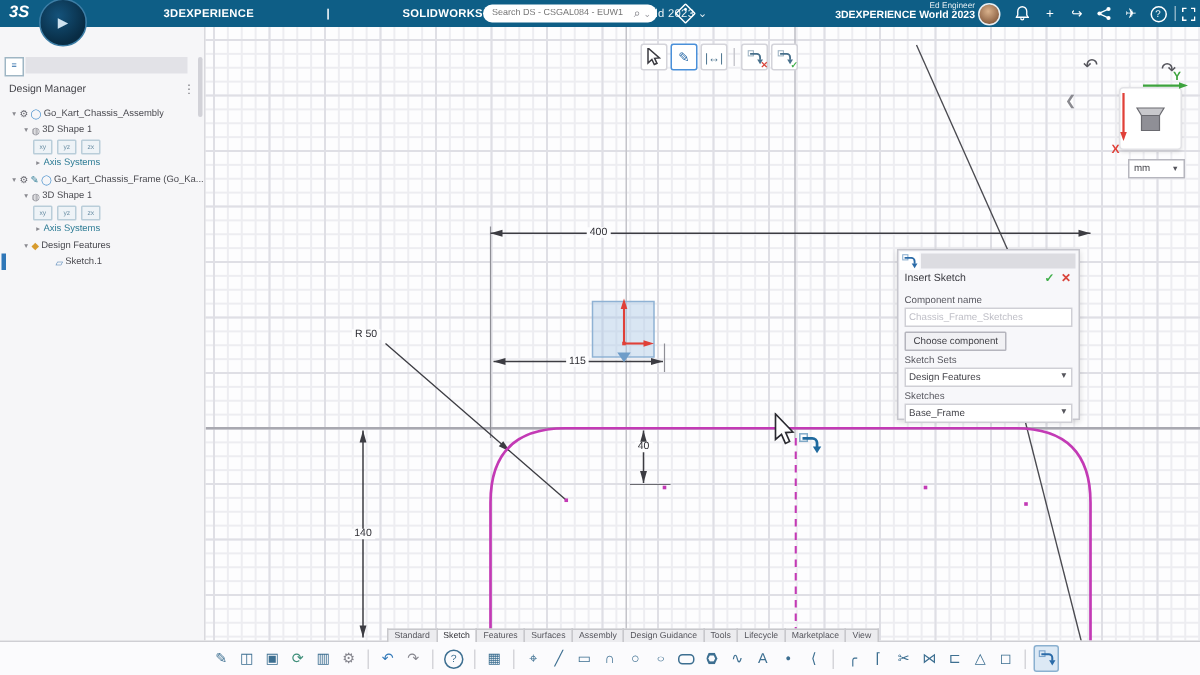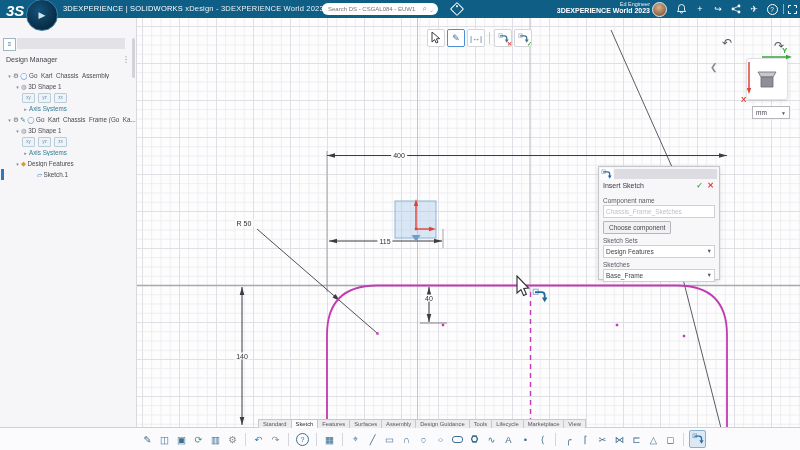--- a/index.html
+++ b/index.html
@@ -1,26 +1,26 @@
 <!DOCTYPE html>
 <html><head>
 <meta charset="utf-8">
 <style>
   html,body{margin:0;padding:0;}
   body{font-family:"Liberation Sans",sans-serif;}
   .stage{position:relative;width:800px;height:450px;overflow:hidden;background:#fff;}
 
   
   .topbar{position:absolute;left:0;top:0;width:800px;height:18px;background:#0e5e86;color:#fff;z-index:40;}
-  .logo3s{position:absolute;left:6px;top:2px;font-size:15px;font-style:italic;font-weight:bold;color:#fff;}
+  .logo3s{position:absolute;left:6px;top:2px;font-size:11px;font-style:italic;font-weight:bold;color:#fff;}
   .compass{position:absolute;left:26px;top:-1px;width:30px;height:30px;border-radius:50%;
     background:radial-gradient(circle at 40% 35%, #14527a, #082c44 70%);border:1px solid #3d7ea6;
     z-index:41;display:flex;align-items:center;justify-content:center;color:#cfe3f0;font-size:9px;}
   .apptitle{position:absolute;left:63px;top:4px;font-size:7.5px;letter-spacing:.2px;white-space:nowrap;}
-  .apptitle b{font-weight:normal;}
+  .apptitle b{font-weight:bold;margin-left:46px;}
   .apptitle .lt{font-weight:normal;opacity:.92;}
   .searchbox{position:absolute;left:322px;top:3px;width:116px;height:12px;background:#fff;border-radius:7px;
     display:flex;align-items:center;padding:0 4px;box-sizing:border-box;}
   .searchbox input{border:0;outline:0;flex:1;font-size:6px;color:#666;background:transparent;min-width:0;
     font-family:"Liberation Sans",sans-serif;}
   .searchbox .mag{color:#7a7a80;font-size:8px;line-height:8px;}
   .searchbox .chev{color:#9a9aa0;font-size:6px;margin-left:2px;}
   .tagicon{position:absolute;left:452px;top:4px;width:8px;height:8px;border:1.3px solid #fff;
     transform:rotate(45deg);border-radius:1px;}
   .tagicon:after{content:"";position:absolute;left:1px;top:1px;width:2px;height:2px;border-radius:50%;background:#fff;}

